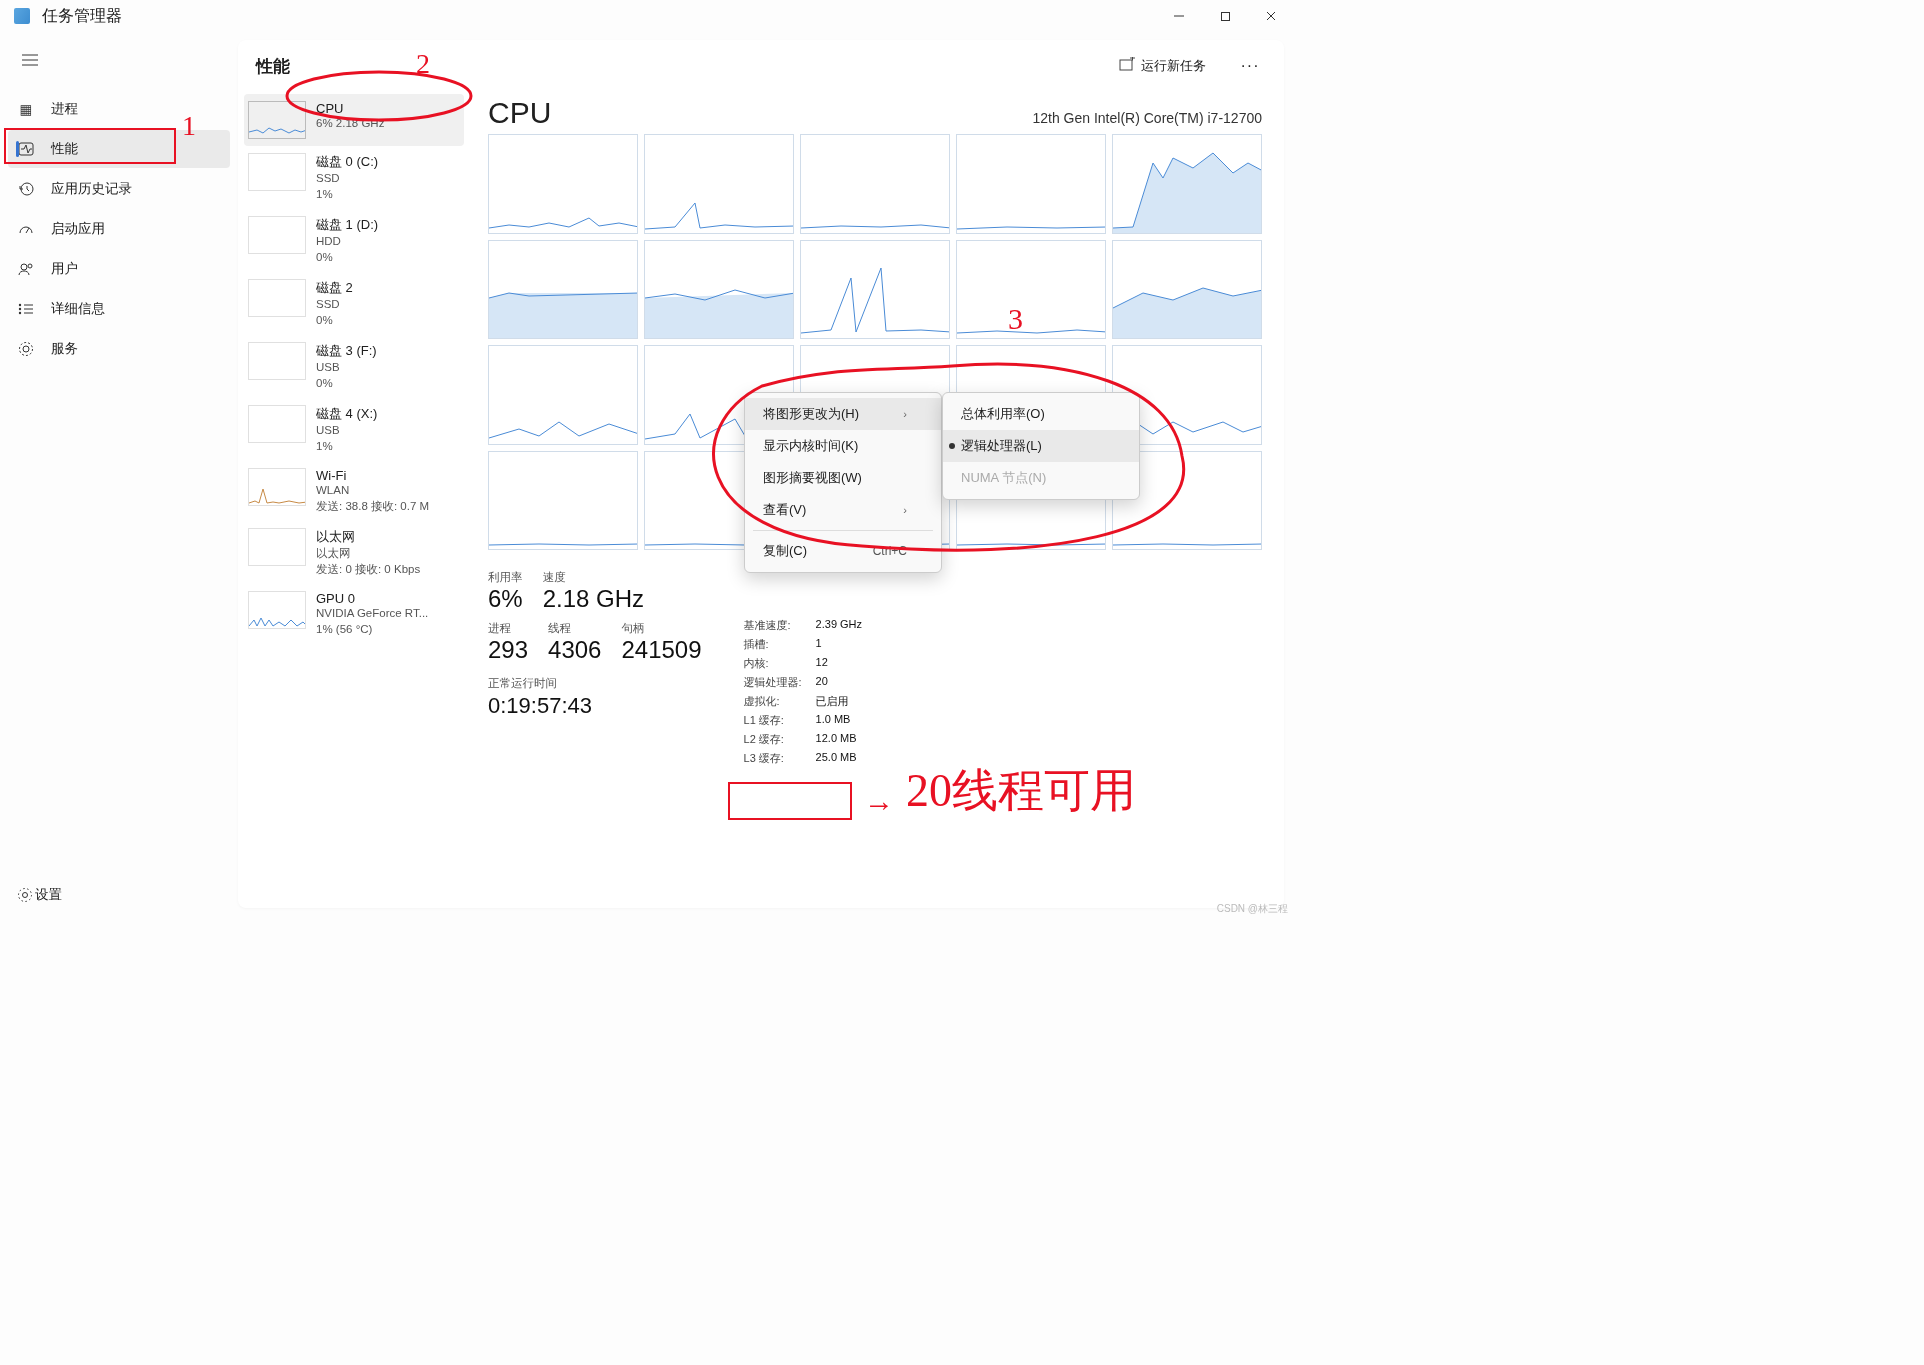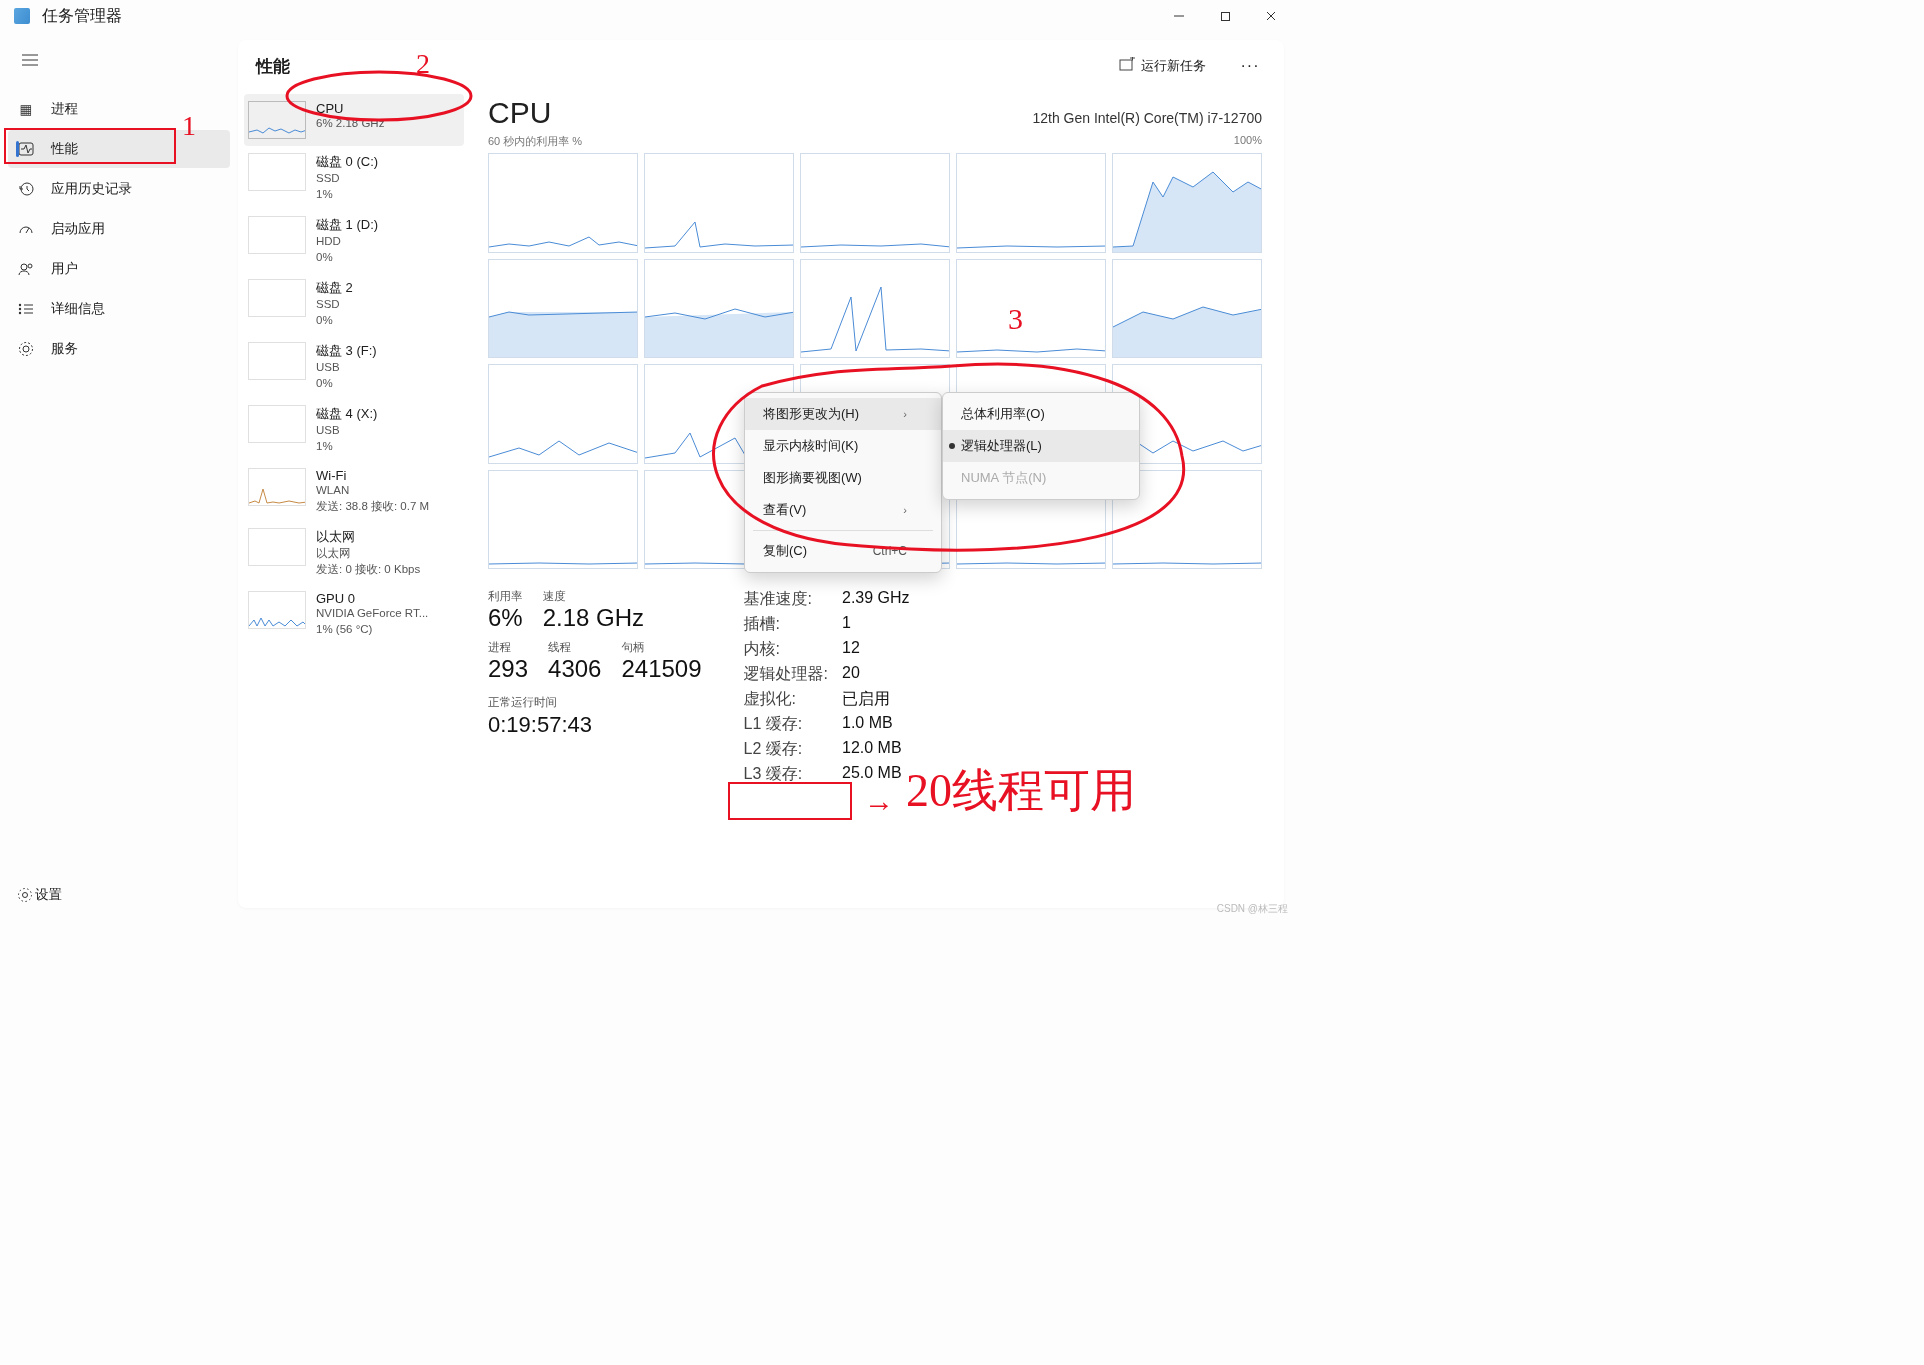--- a/index.html
+++ b/index.html
@@ -54,21 +54,21 @@
 .cpu-cell { border:1px solid #d0dce9; position:relative; overflow:hidden;}
 .cpu-cell svg { position:absolute; bottom:0; left:0; }
 
 
 .stats { display:flex; gap:42px; margin-top:20px; font-size:12px; color:#555;}
 .sg { display:flex; gap:20px;}
 .stat .lab { font-size:11.5px; }
 .stat .val { font-size:24px; color:#111; }
 .uptime { margin-top:12px; font-size:11.5px; color:#555;}
 .uptime .val { font-size:22px; color:#111; margin-top:2px;}
-.spec-table { font-size:16px; color:#444; display:grid; grid-template-columns:auto auto; column-gap:14px; row-gap:4px; align-content:start;}
+.spec-table { font-size:11px; color:#444; display:grid; grid-template-columns:auto auto; column-gap:14px; row-gap:4px; align-content:start;margin-top:48px;}
 .spec-table .sv { color:#111;}
 
 
 .ctx { position:absolute; background:#f9f9f9; border:1px solid #ccc; border-radius:6px; box-shadow:0 6px 18px rgba(0,0,0,0.18); padding:5px 0; font-size:13px; z-index:50;}
 .ctx-item { padding:7px 34px 7px 18px; display:flex; align-items:center; position:relative;gap:14px;}
 .ctx-item.hover { background:#e9e9e9;}
 .ctx-item .chev { margin-left:auto; font-size:11px; color:#666;}
 .ctx-item .sc { margin-left:auto; color:#555; font-size:12px;}
 .ctx-sep { height:1px; background:#ddd; margin:4px 8px;}
 .ctx-item.disabled { color:#aaa;}
@@ -295,24 +295,20 @@
               <div class="pi-sub">NVIDIA GeForce RT...</div>
               <div class="pi-sub">1% (56 °C)</div>
             </div>
         </div>
       </div>
 
       <div class="detail">
         <div class="det-head">
           <div class="det-title">CPU</div>
           <div class="det-model">12th Gen Intel(R) Core(TM) i7-12700</div>
-        </div>
-        <div class="chart-hdr">
-          <span>60 秒内的利用率 %</span>
-          <span>100%</span>
         </div>
         <div class="cpu-grid">
 
           <div class="cpu-cell">
               <svg width="150" height="100" viewBox="0 0 150 100" preserveAspectRatio="none">
                 <polyline points="0,95 20,92 40,94 60,90 80,94 100,85 110,93 130,90 150,94" fill="none" stroke="#4a8bd6"></polyline>
               </svg>
             </div>
           <div class="cpu-cell">
               <svg width="150" height="100" viewBox="0 0 150 100" preserveAspectRatio="none">

